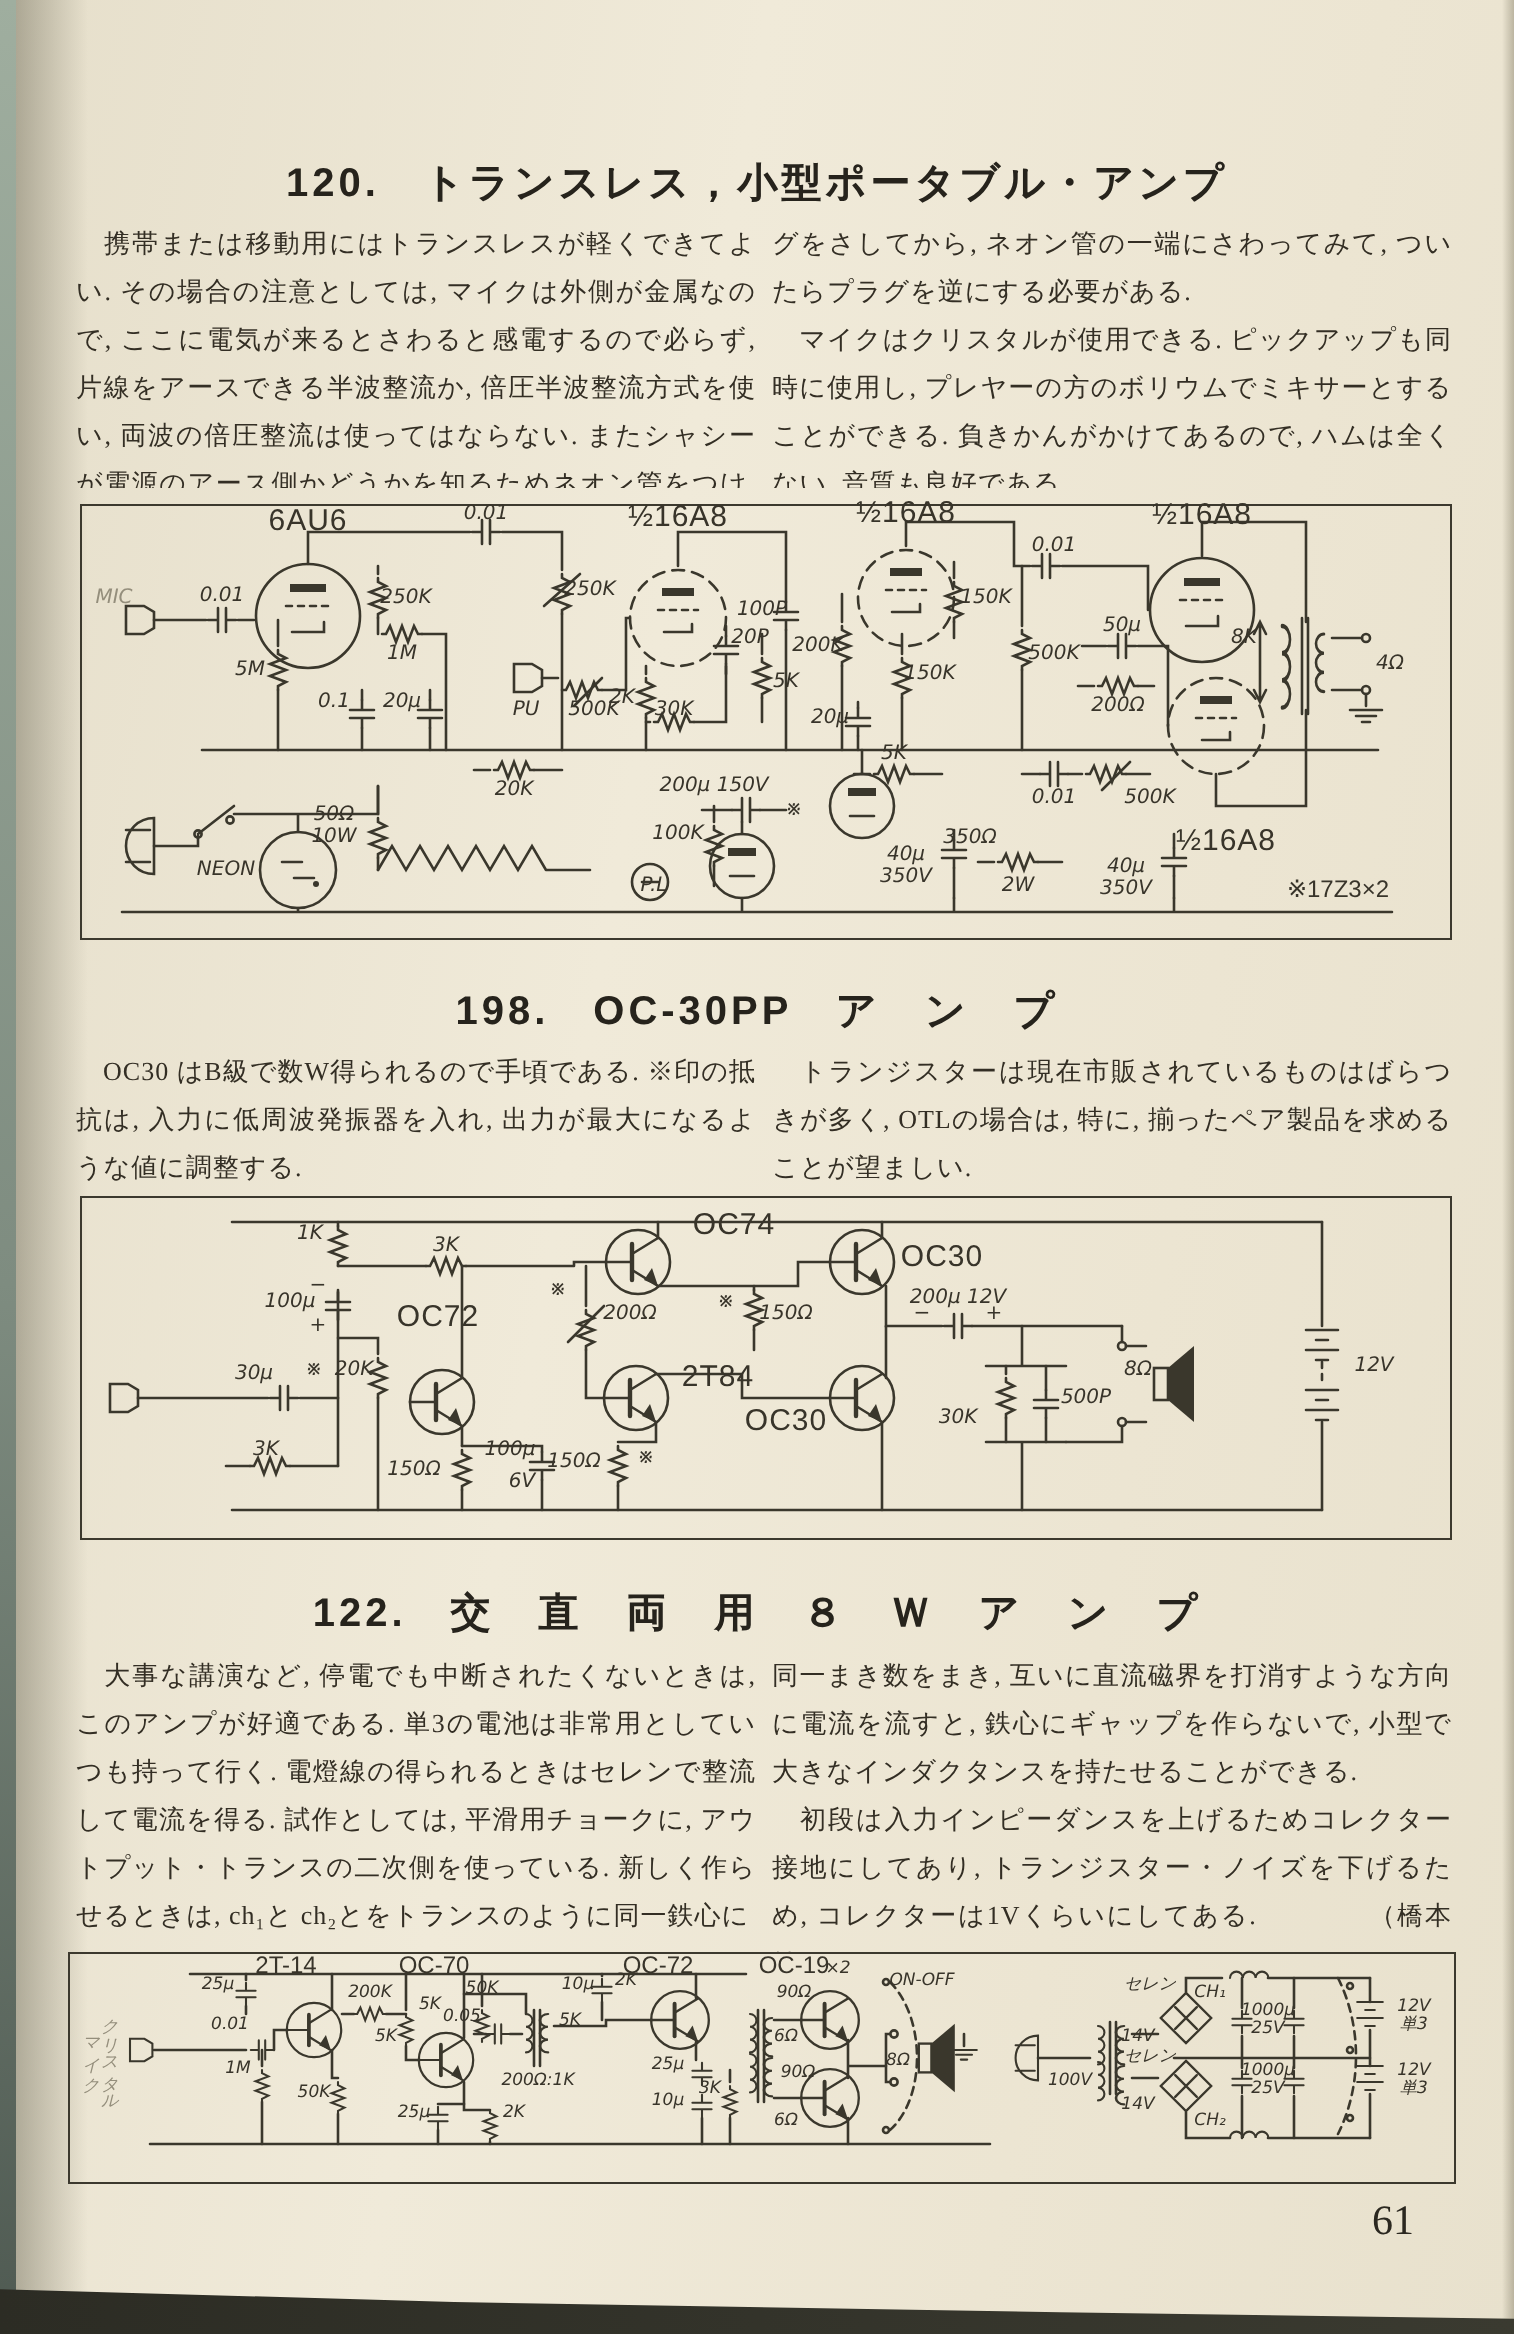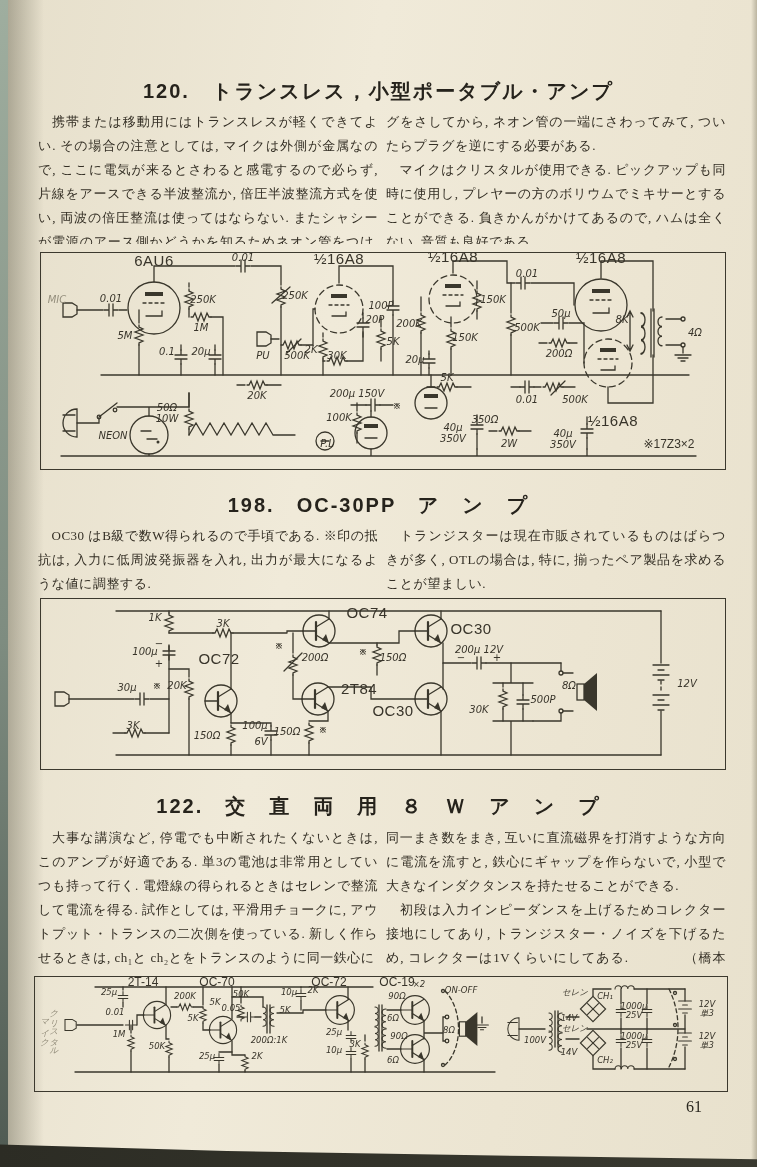--- a/index.html
+++ b/index.html
@@ -26,21 +26,21 @@
   .clabel{position:absolute;transform:translate(-50%,-50%);
     font-family:"DejaVu Sans",sans-serif;font-style:italic;font-size:10px;
     line-height:1.1;white-space:pre-line;text-align:center;color:#38342a;z-index:2;}
   .clabel.nm{font-style:normal;font-size:15px;letter-spacing:.5px;
     font-family:"Liberation Sans","DejaVu Sans",sans-serif;}
   .clabel.nm2{font-style:normal;font-size:12px;
     font-family:"Liberation Sans","DejaVu Sans",sans-serif;}
   .clabel.sm{font-size:8.5px;}
   .clabel.dim{color:#948e7c;}
   .clabel.vert{writing-mode:vertical-rl;}
-  .pageno{position:absolute;font-size:16px;color:#2b2820;
+  .pageno{position:absolute;font-size:21px;color:#2b2820;
     font-family:"Liberation Serif",serif;}
 </style>
 </head>
 <body>
 
 <svg width="0" height="0" style="position:absolute" aria-hidden="true">
 <defs>
   <g id="rv">
         <polyline points="0,0 0,2 4,4 -4,7 4,10 -4,13 4,16 0,18 0,20"></polyline>
       </g>

